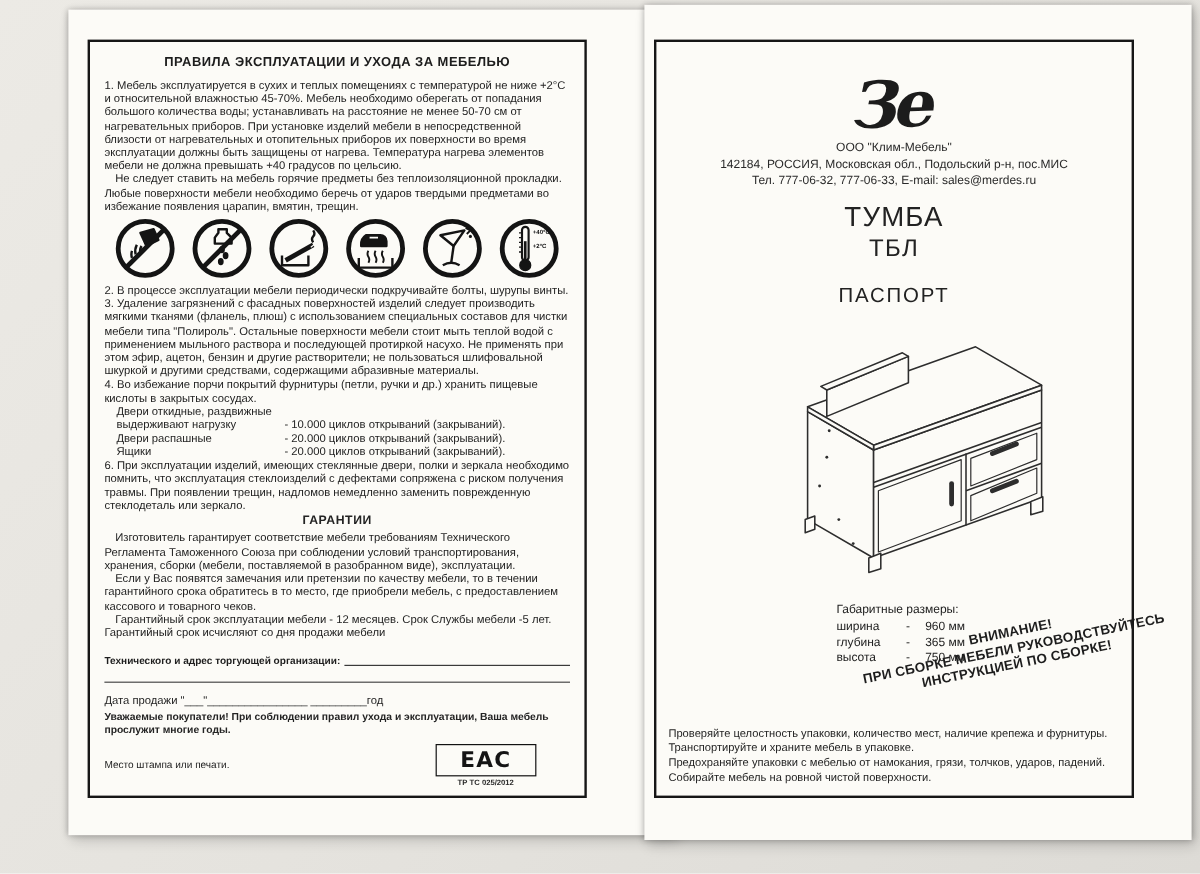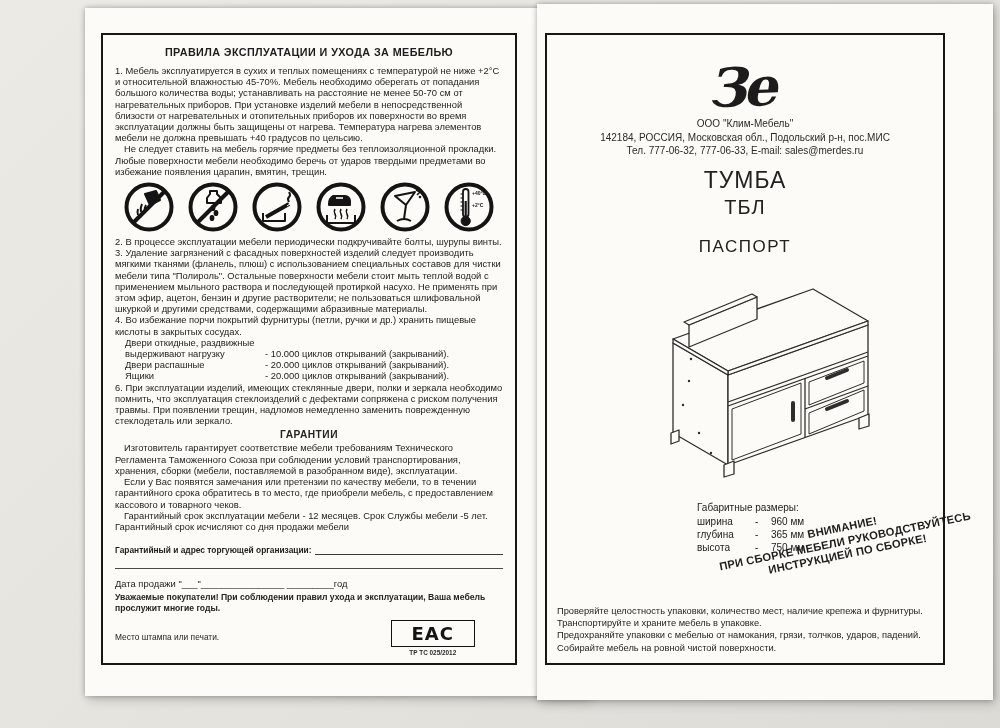--- a/index.html
+++ b/index.html
@@ -4,21 +4,21 @@
 <style>
   * { margin:0; padding:0; box-sizing:border-box; }
   html,body { width:1000px; height:728px; }
   body {
     font-family:"Liberation Sans", sans-serif;
     background:#e7e5e0;
     background:linear-gradient(135deg,#eceae5 0%,#e5e3de 55%,#dddbd6 100%);
     position:relative; overflow:hidden; color:#242424;
   }
   .sheet { position:absolute; background:#fcfbf7; box-shadow:0 0 5px rgba(0,0,0,.28), 3px 4px 10px rgba(0,0,0,.18); }
-  #left-sheet  { left:57px; top:8px;  width:505px; height:688px;margin-left:28px; }
+  #left-sheet  { left:57px; top:8px;  width:505px; height:688px; }
   #right-sheet { left:537px; top:4px; width:456px; height:696px; }
   .content-box { position:absolute; border:2.5px solid #161616; background:#fcfbf7; }
   #left-box  { left:16px; top:25px; width:416px; height:632px; padding:4px 12px 6px 12px; }
   #right-box { left:8px;  top:29px; width:400px; height:632px; }
 
   
   .lp-title { text-align:center; font-size:10.8px; font-weight:600; letter-spacing:.4px; margin:7px 0 7px; color:#1d1d1d; }
   .lp { font-size:9.4px; line-height:11.2px; color:#232323; text-align:left; }
   .lp.ind { text-indent:9px; }
   .icon-row { display:flex; justify-content:space-between; align-items:center; padding:4px 8px 3px 8px; }
@@ -159,21 +159,21 @@
     <div class="lp">6. При эксплуатации изделий, имеющих стеклянные двери, полки и зеркала необходимо помнить, что эксплуатация стеклоизделий с дефектами сопряжена с риском получения травмы. При появлении трещин, надломов немедленно заменить поврежденную стеклодеталь или зеркало.</div>
 
     <div class="gar-title">ГАРАНТИИ</div>
     <div class="lp ind">Изготовитель гарантирует соответствие мебели требованиям Технического Регламента Таможенного Союза  при соблюдении условий транспортирования, хранения, сборки (мебели, поставляемой в разобранном виде), эксплуатации.</div>
     <div class="lp ind">Если у Вас появятся замечания или претензии по качеству мебели, то в течении гарантийного срока обратитесь в то место, где приобрели мебель, с предоставлением кассового и товарного чеков.</div>
     <div class="lp ind pre">Гарантийный срок эксплуатации мебели - 12 месяцев. Срок Службы мебели -5 лет.
 Гарантийный срок исчисляют со дня продажи мебели</div>
 
     <div class="lp-bottom">
       <div class="org-line">
-        <span>Гарантийный и адрес торгующей организации:</span>
+        <span>Технического и адрес торгующей организации:</span>
         <span class="fill-line"></span>
       </div>
       <div class="ruled"></div>
       <div class="date-line">Дата продажи "___"________________  _________год</div>
       <div class="notice">Уважаемые покупатели! При соблюдении правил ухода и эксплуатации, Ваша мебель прослужит многие годы.</div>
       <div class="stamp-row">
         <span class="stamp-label">Место штампа или печати.</span>
         <span class="eac-wrap">
           <span class="eac-box">ЕАС</span>
           <div class="eac-reg">ТР ТС 025/2012</div>

